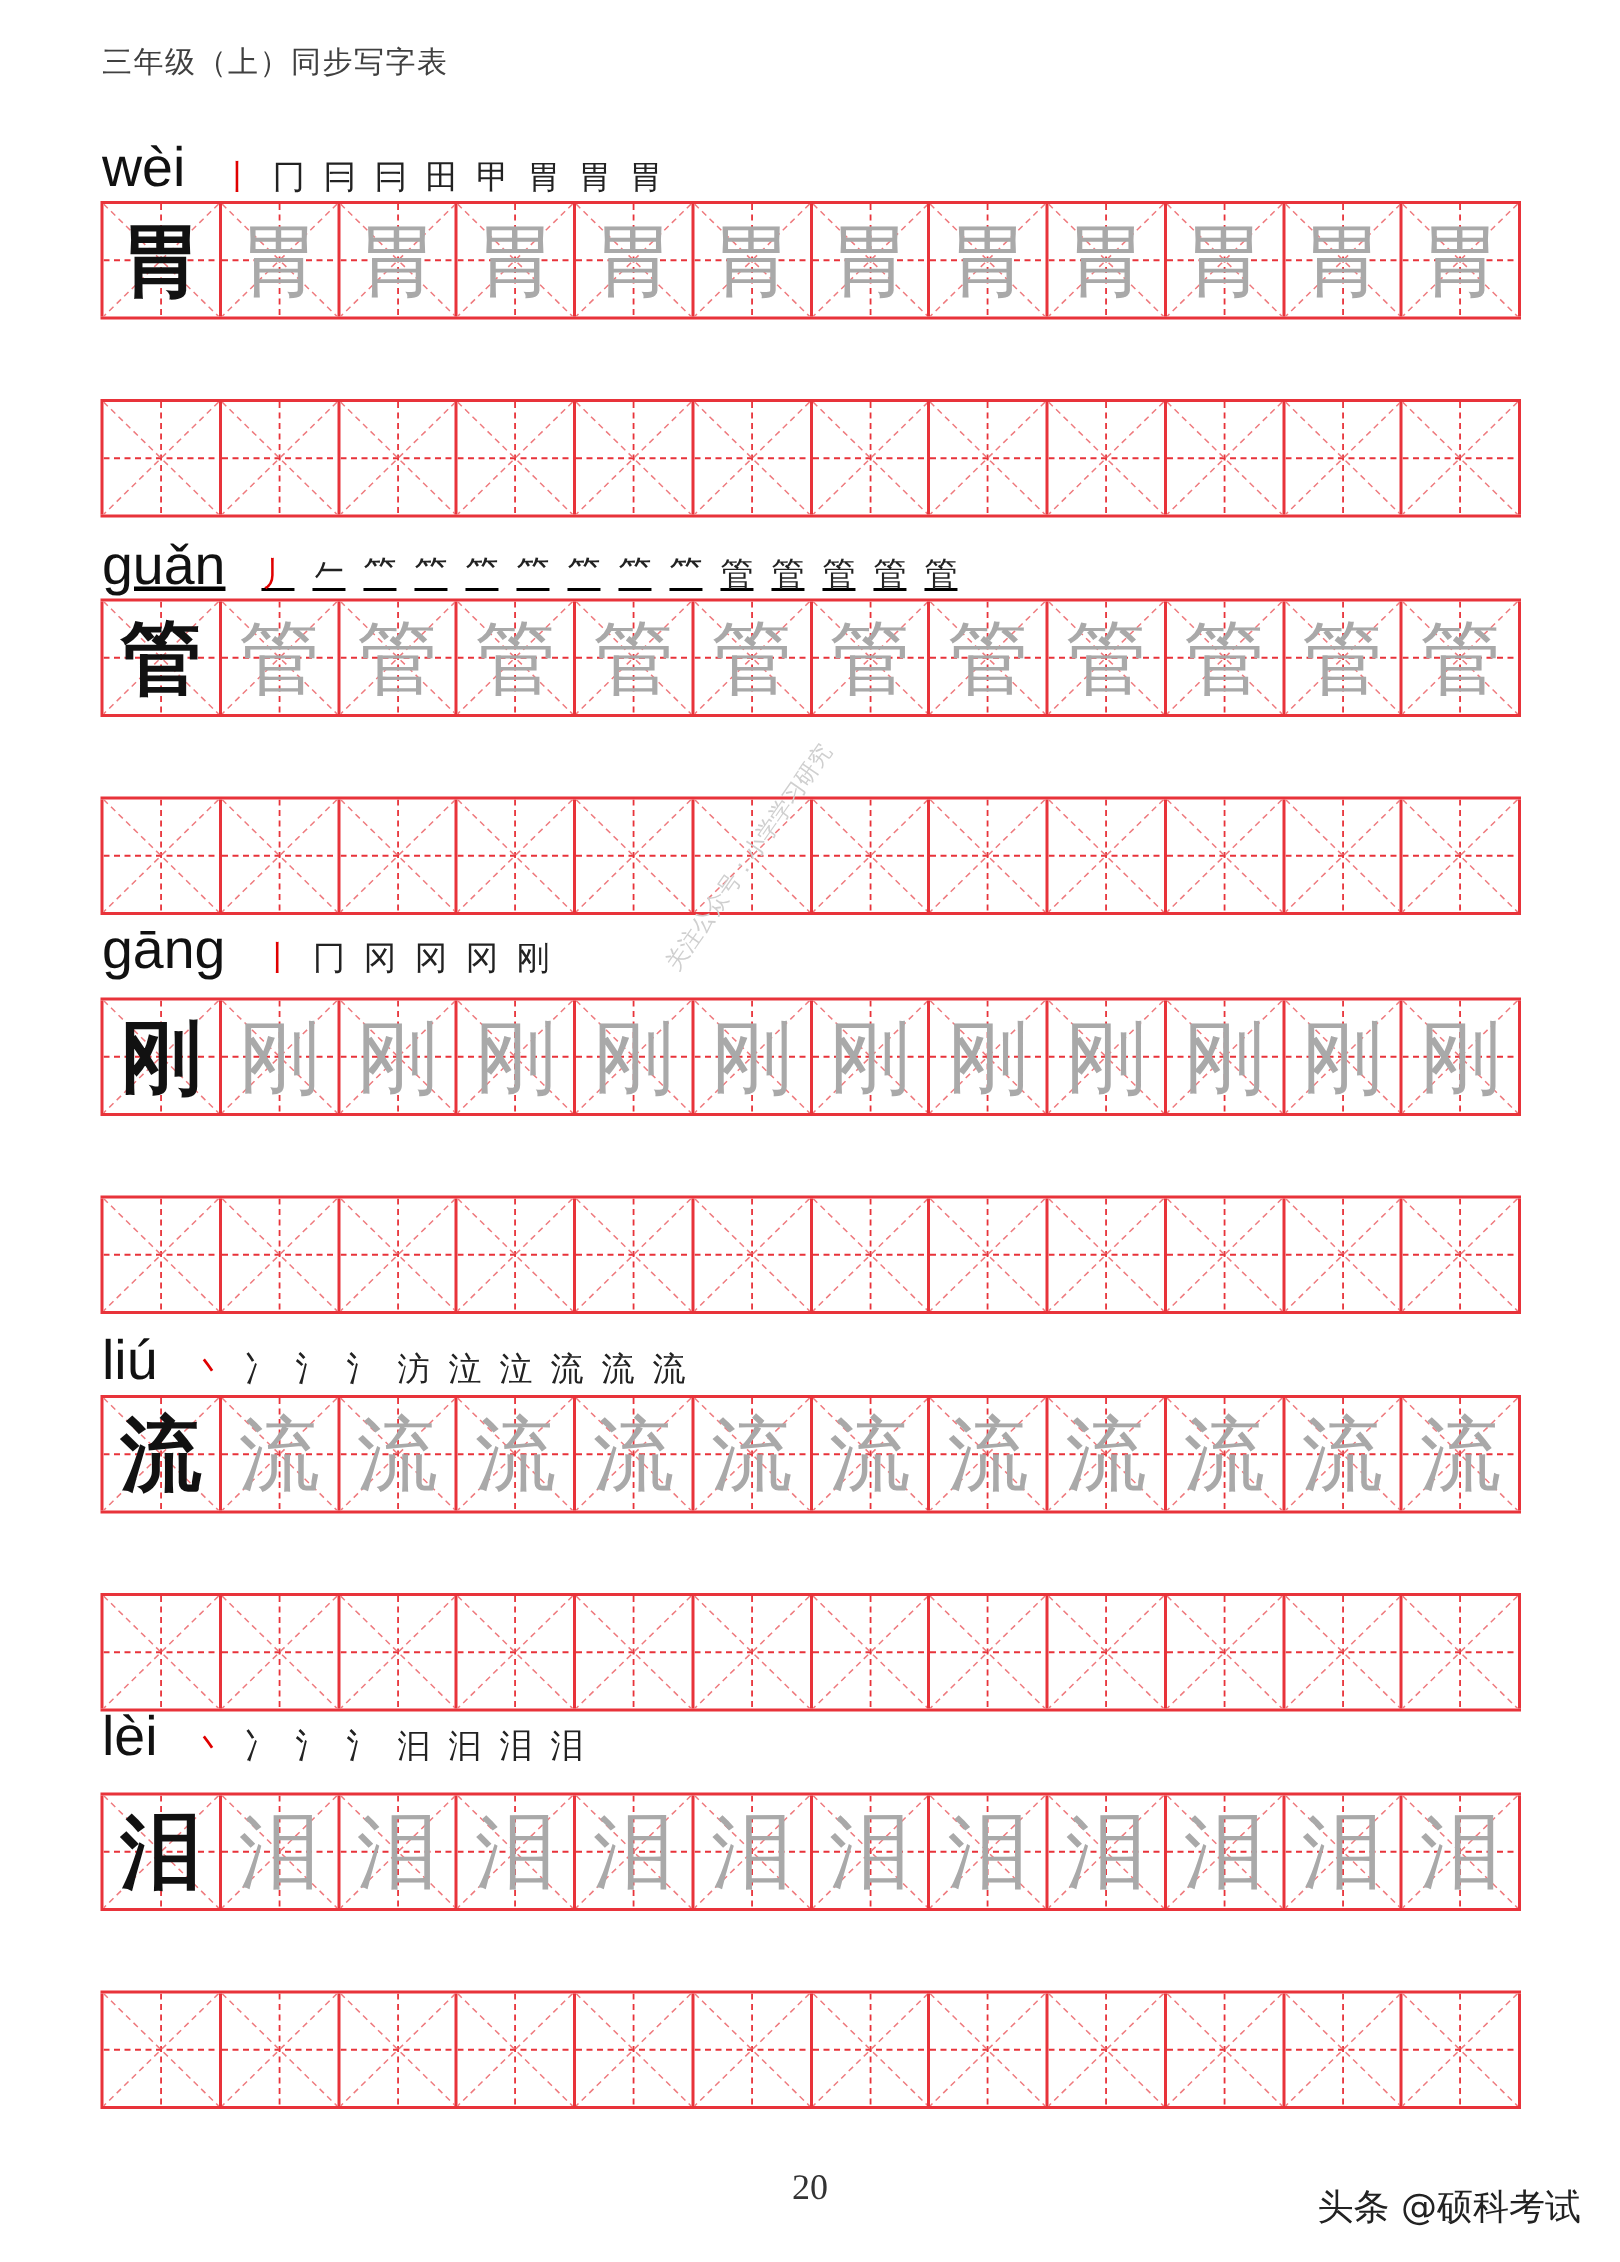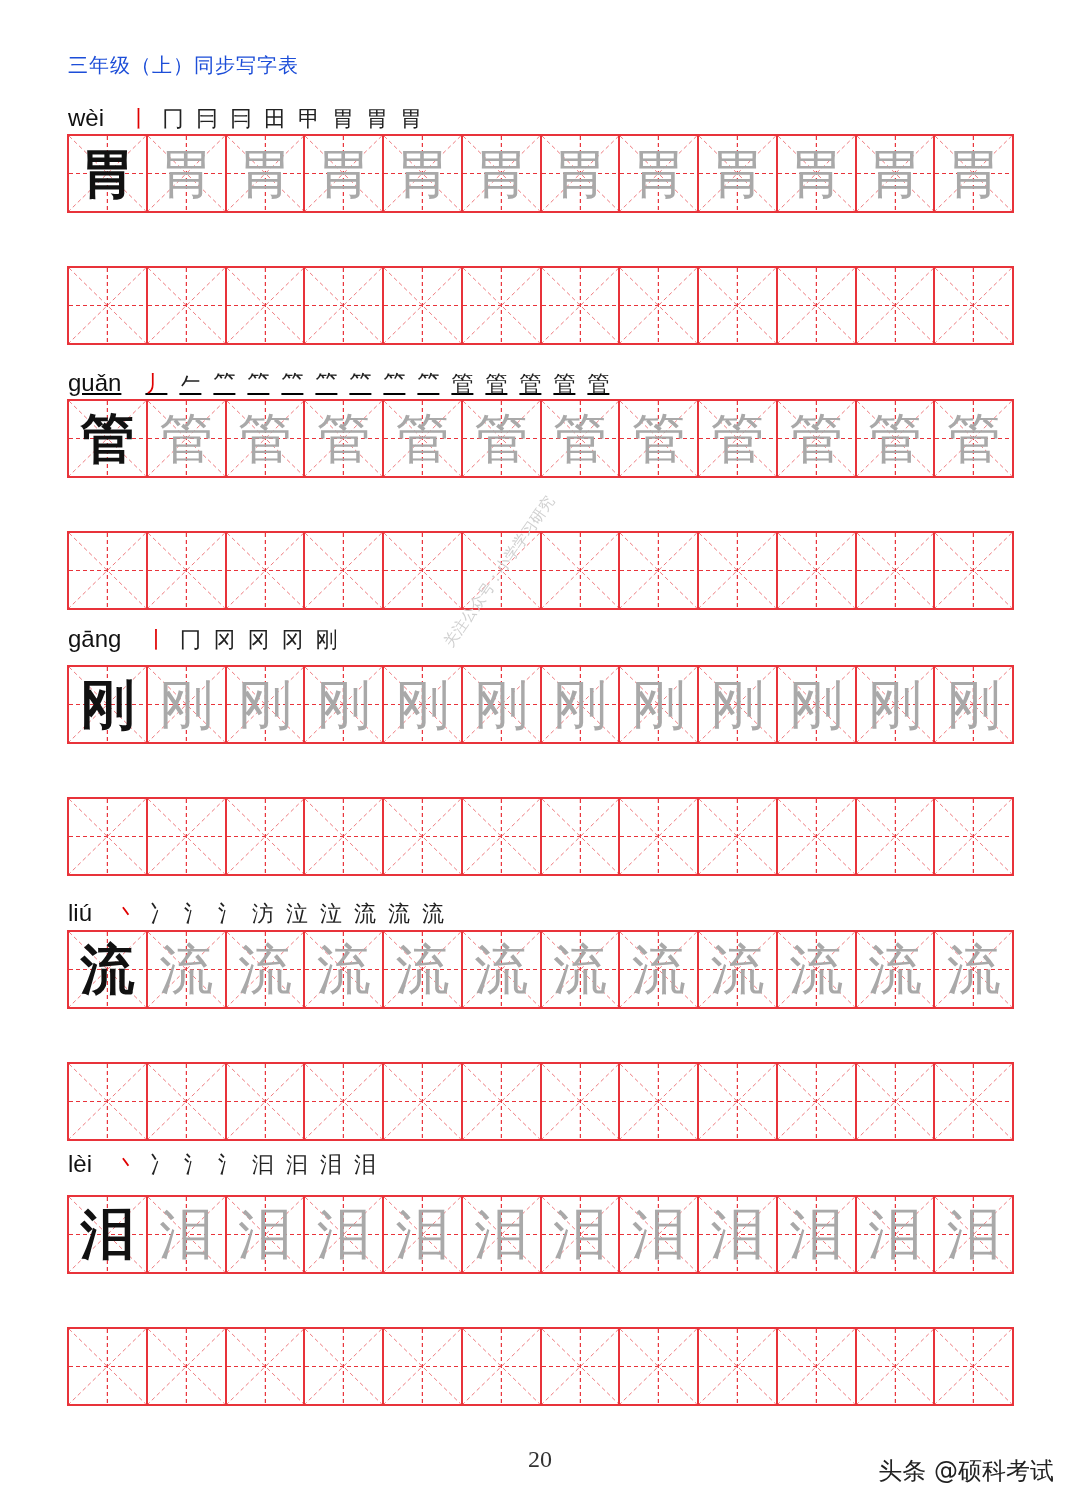--- a/index.html
+++ b/index.html
@@ -1,21 +1,21 @@
 <!DOCTYPE html>
 <html><head>
 <meta charset="utf-8">
 <style>
   html, body { margin:0; padding:0; background:#ffffff; }
   body { width:1080px; height:1508px; position:relative; overflow:hidden;
          font-family:"DejaVu Sans", sans-serif; }
-  .header-title { position:absolute; left:68px; top:52px; font-size:20px; color:#1d4ed8;
+  .header-title { position:absolute; left:68px; top:28px; font-size:20px; color:#404040;
          font-family:Liberation Sans, sans-serif; letter-spacing:1px; }
   .pinyin-row { position:absolute; left:68px; height:40px; display:flex; align-items:flex-end; }
-  .pinyin { font-family:"Liberation Sans", sans-serif; font-size:24px; color:#111; margin-right:18px; line-height:1; }
+  .pinyin { font-family:"Liberation Sans", sans-serif; font-size:37px; color:#111; margin-right:18px; line-height:1; }
   .stroke-step { font-size:22px; color:#222; width:34px; text-align:center; line-height:1; position:relative; }
   .grid-row { position:absolute; left:67px; width:947px; height:79px; display:flex;
          border-top:2px solid #e8333a; border-bottom:2px solid #e8333a; box-sizing:border-box; }
   .cell { position:relative; flex:1; height:100%; box-sizing:border-box;
          border-left:2px solid #e8333a; }
   .cell:last-child { border-right:2px solid #e8333a; }
   .cell svg.guides { position:absolute; left:0; top:0; width:100%; height:100%; }
   .cell .ch { position:absolute; left:0; top:0; width:100%; height:100%;
          display:flex; align-items:center; justify-content:center; font-size:54px; line-height:1;
          font-family:"DejaVu Sans", sans-serif; }

